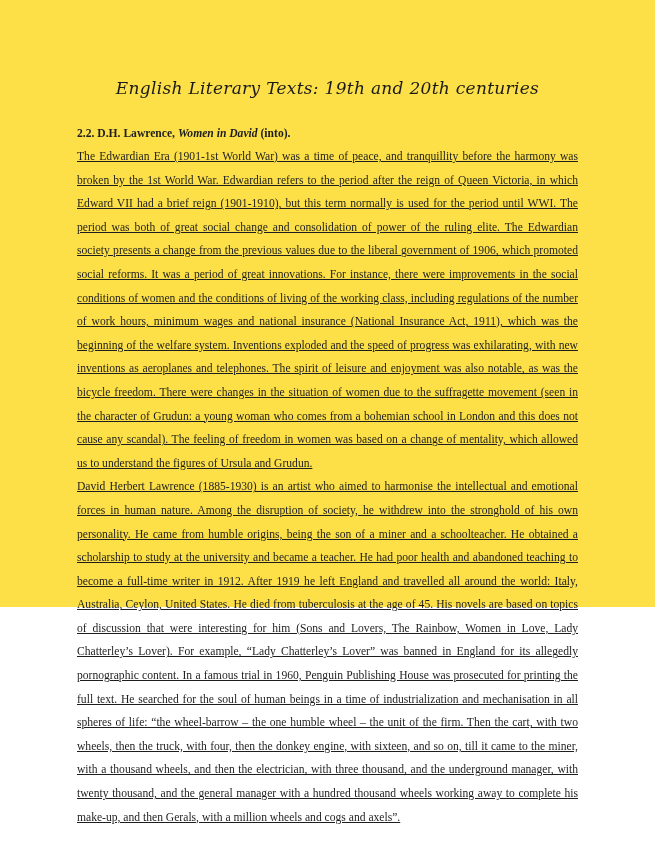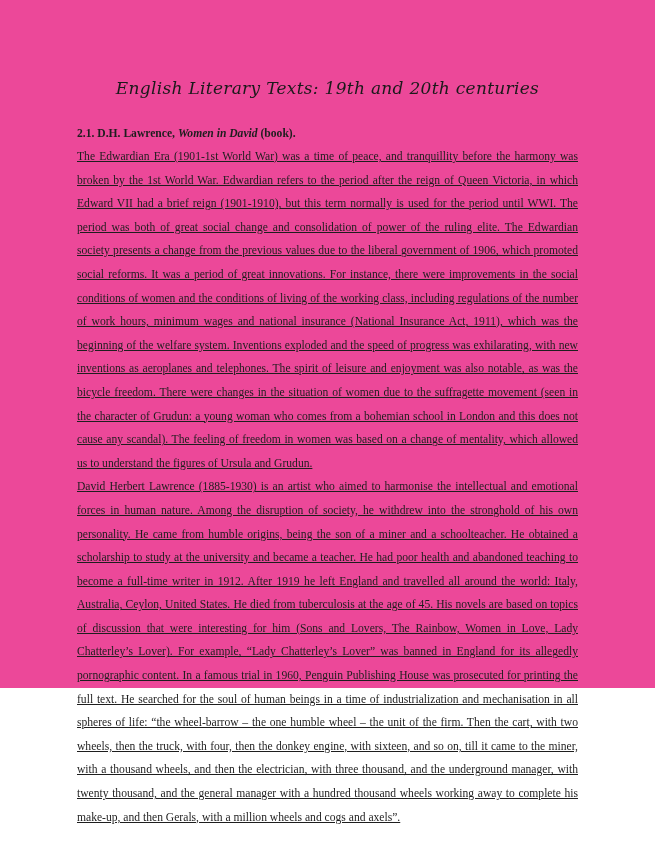--- a/index.html
+++ b/index.html
@@ -1,18 +1,18 @@
 <!DOCTYPE html>
 <html><head>
 <meta charset="utf-8">
 <style>
   html, body { margin: 0; padding: 0; background: #ffffff; }
   body { width: 655px; height: 848px; position: relative; overflow: hidden; }
   .page {
-    position: absolute; left: 0; top: 0; width: 655px; height: 688px; background: #ec4899;
+    position: absolute; left: 0; top: 0; width: 655px; height: 607px; background: #fde047;
   }
   .title {
     position: absolute; top: 78px; left: 0; width: 655px; text-align: center;
     font-family: "DejaVu Serif", serif; font-style: italic; font-size: 17px;
     color: #1a1a1a; letter-spacing: 0.3px;
   }
   .content {
     position: absolute; left: 77px; top: 123px; width: 501px;
     font-family: "Liberation Serif", serif; font-size: 11.6px; color: #1e1e1e;
     line-height: 23.6px; text-align: justify;
@@ -22,21 +22,21 @@
   .para { margin: 0; text-align: justify; text-align-last: left; text-decoration: underline; }
 </style>
 </head>
 <body>
 
 <div class="page">
   <div class="title">English Literary Texts: 19th and 20th centuries</div>
 
   <div class="content">
     <p class="heading">
-      <span>2.1.</span>
+      <span>2.2.</span>
       <span>D.H. Lawrence,</span>
       <em>Women in David</em>
-      <span>(book).</span>
+      <span>(into).</span>
     </p>
     <p class="para">The Edwardian Era (1901-1st World War) was a time of peace, and tranquillity before the harmony was broken by the 1st World War. Edwardian refers to the period after the reign of Queen Victoria, in which Edward VII had a brief reign (1901-1910), but this term normally is used for the period until WWI. The period was both of great social change and consolidation of power of the ruling elite. The Edwardian society presents a change from the previous values due to the liberal government of 1906, which promoted social reforms. It was a period of great innovations. For instance, there were improvements in the social conditions of women and the conditions of living of the working class, including regulations of the number of work hours, minimum wages and national insurance (National Insurance Act, 1911), which was the beginning of the welfare system. Inventions exploded and the speed of progress was exhilarating, with new inventions as aeroplanes and telephones. The spirit of leisure and enjoyment was also notable, as was the bicycle freedom. There were changes in the situation of women due to the suffragette movement (seen in the character of Grudun: a young woman who comes from a bohemian school in London and this does not cause any scandal). The feeling of freedom in women was based on a change of mentality, which allowed us to understand the figures of Ursula and Grudun.</p>
     <p class="para">David Herbert Lawrence (1885-1930) is an artist who aimed to harmonise the intellectual and emotional forces in human nature. Among the disruption of society, he withdrew into the stronghold of his own personality. He came from humble origins, being the son of a miner and a schoolteacher. He obtained a scholarship to study at the university and became a teacher. He had poor health and abandoned teaching to become a full-time writer in 1912. After 1919 he left England and travelled all around the world: Italy, Australia, Ceylon, United States. He died from tuberculosis at the age of 45. His novels are based on topics of discussion that were interesting for him (Sons and Lovers, The Rainbow, Women in Love, Lady Chatterley’s Lover). For example, “Lady Chatterley’s Lover” was banned in England for its allegedly pornographic content. In a famous trial in 1960, Penguin Publishing House was prosecuted for printing the full text. He searched for the soul of human beings in a time of industrialization and mechanisation in all spheres of life: “the wheel-barrow – the one humble wheel – the unit of the firm. Then the cart, with two wheels, then the truck, with four, then the donkey engine, with sixteen, and so on, till it came to the miner, with a thousand wheels, and then the electrician, with three thousand, and the underground manager, with twenty thousand, and the general manager with a hundred thousand wheels working away to complete his make-up, and then Gerals, with a million wheels and cogs and axels”.</p>
   </div>
 </div>
 
 </body></html>

